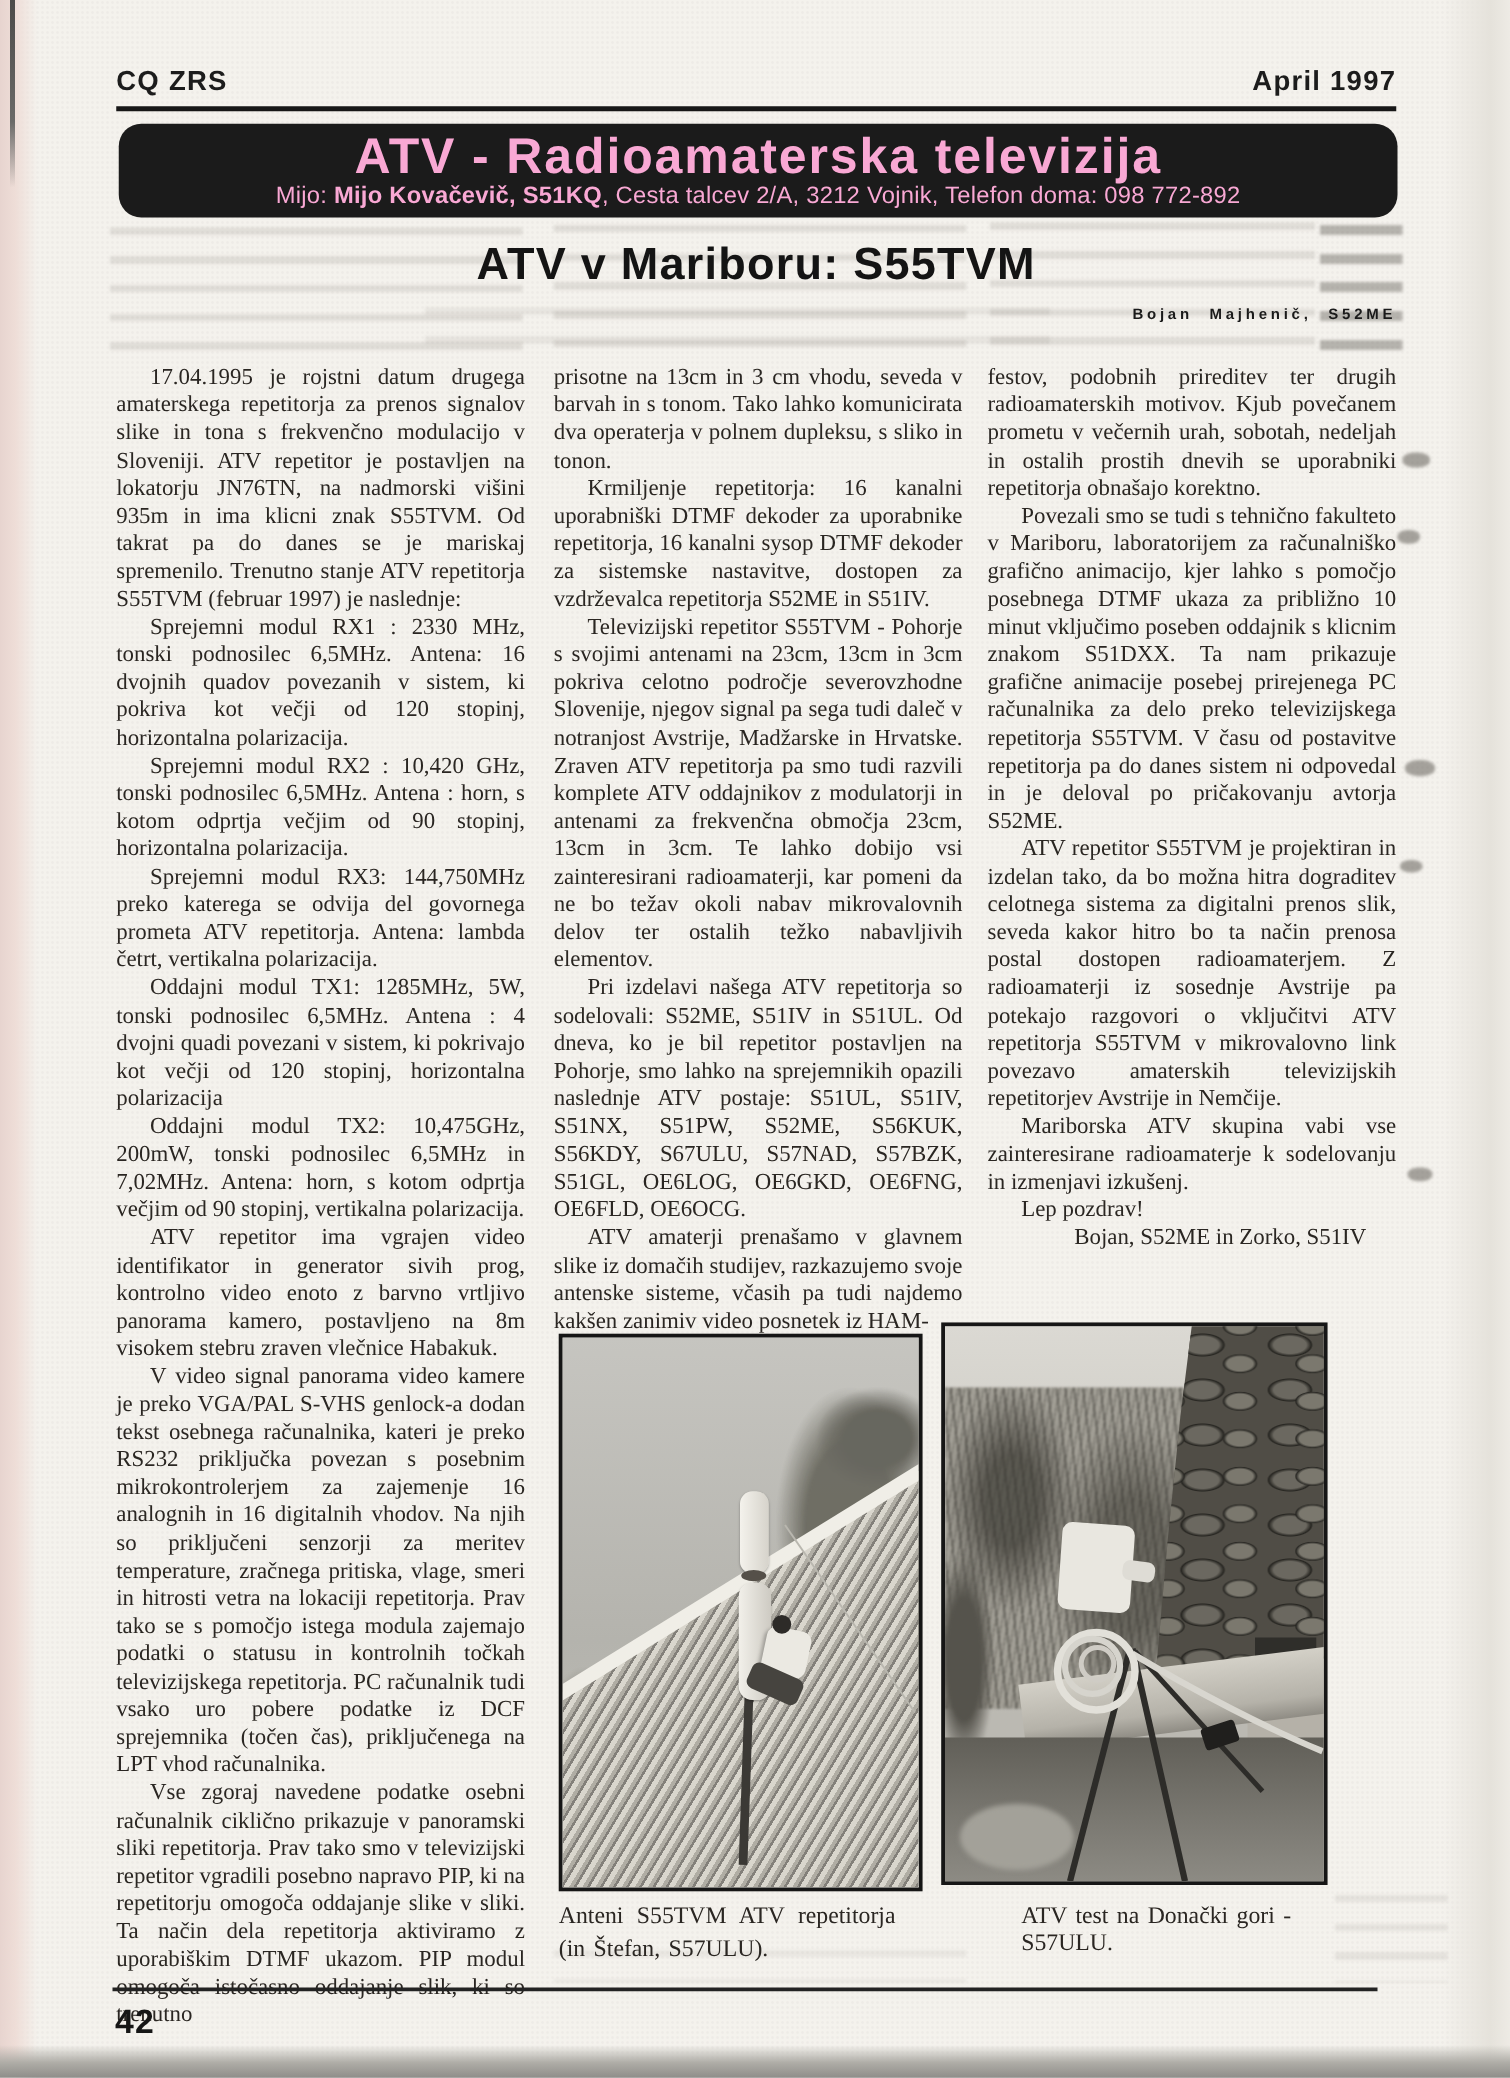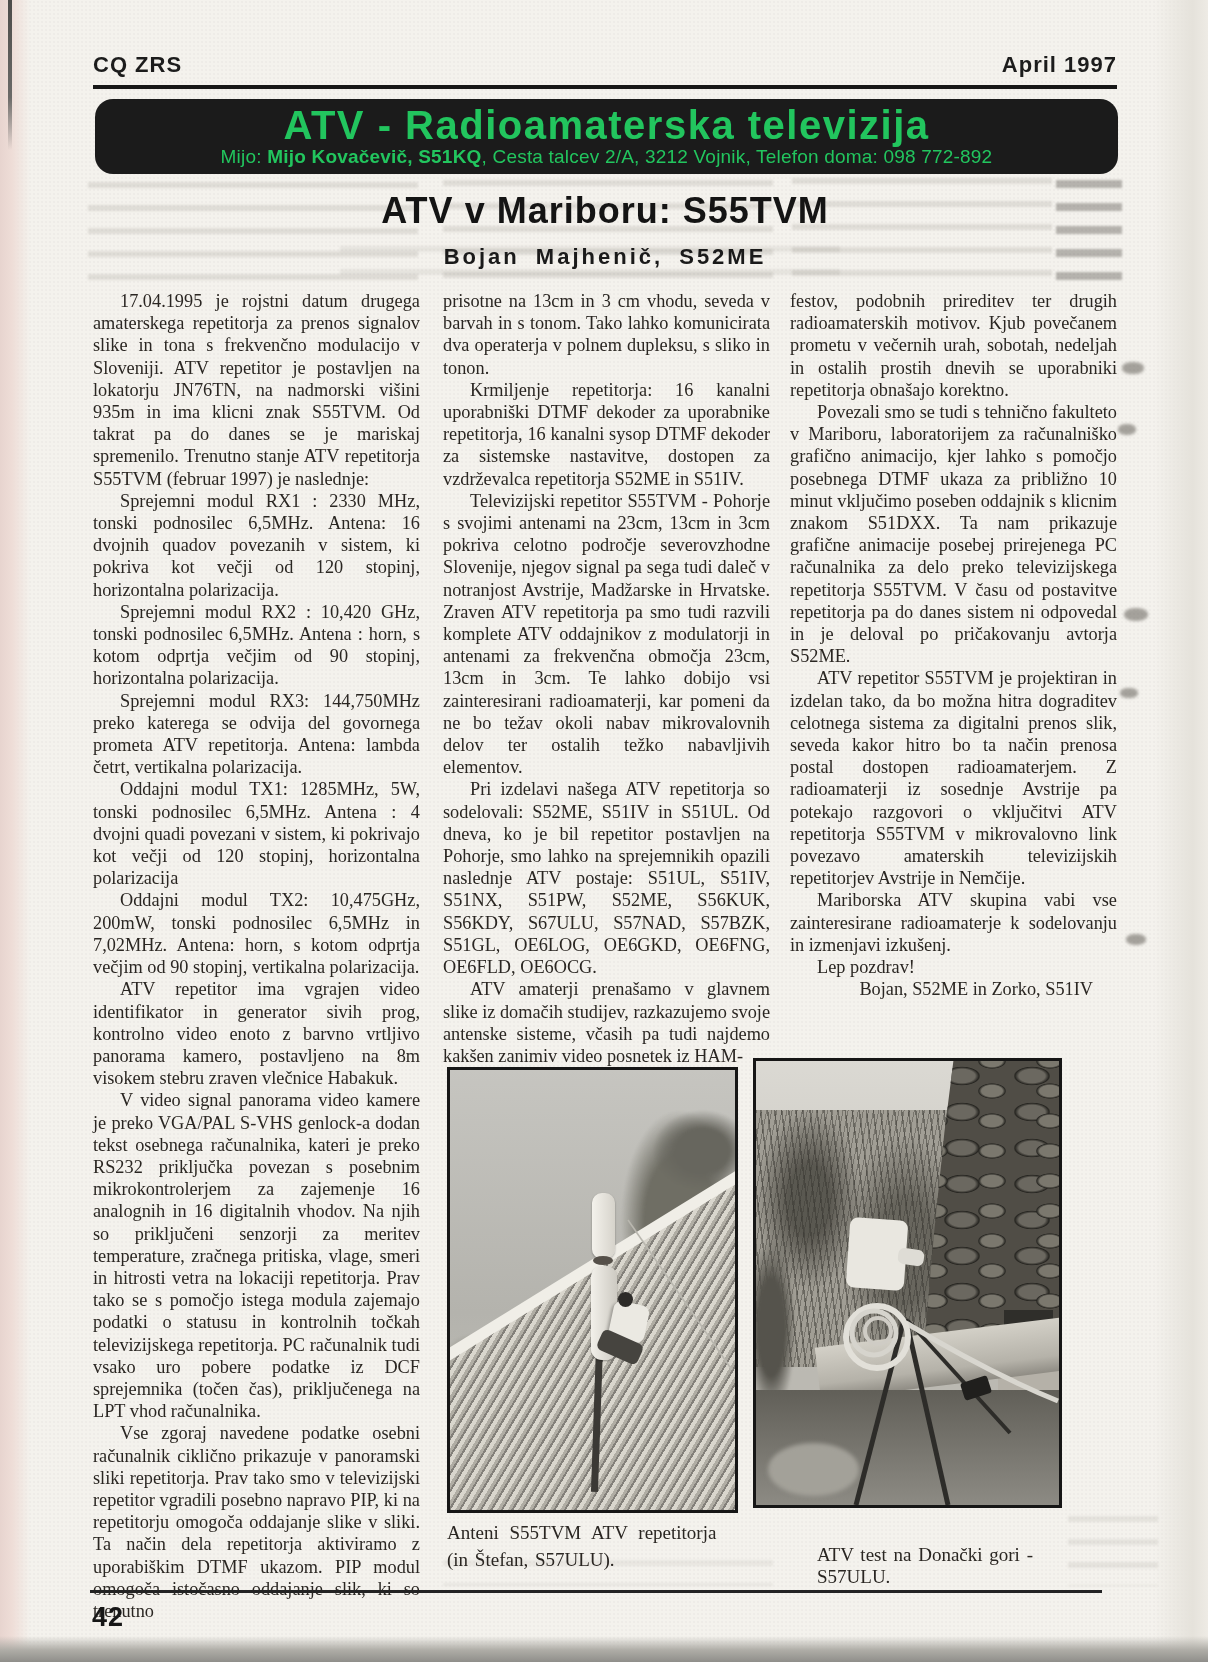--- a/index.html
+++ b/index.html
@@ -27,31 +27,31 @@
   .bleed.dark{opacity:.8;background-image:repeating-linear-gradient(180deg, rgba(70,66,60,.45) 0 8px, rgba(70,66,60,0) 8px 23px);}
   .blob{position:absolute;background:#57534c;border-radius:45%;filter:blur(1.4px);opacity:.5;}
   
   .header{position:absolute;left:93px;top:52px;width:1024px;display:flex;
     justify-content:space-between;align-items:flex-end;
     border-bottom:4px solid #171717;padding-bottom:7px;
     font-family:"Liberation Sans", sans-serif;font-weight:bold;font-size:22px;color:#1c1c1c;
     letter-spacing:1px;}
   
   .banner{position:absolute;left:95px;top:99px;width:1023px;height:75px;
-    background:#1b1b1b;border-radius:18px;text-align:center;color:#22c55e;
+    background:#1b1b1b;border-radius:18px;text-align:center;color:#f9a8d4;
     font-family:"Liberation Sans", sans-serif;}
   .banner-title{font-size:40px;font-weight:bold;letter-spacing:1.5px;margin-top:5px;line-height:42px;}
   .banner-sub{font-size:19px;line-height:22px;letter-spacing:.2px;}
   .banner-sub b{font-weight:bold;}
   
   .art-title{position:absolute;left:93px;top:190px;width:1024px;text-align:center;
     font-family:"Liberation Sans", sans-serif;font-weight:bold;font-size:36px;color:#141414;
     letter-spacing:1px;}
-  .art-byline{position:absolute;left:93px;top:244px;width:1024px;text-align:center;
-    font-family:"Liberation Sans", sans-serif;font-weight:bold;font-size:22px;color:#1a1a1a;
+  .art-byline{position:absolute;left:93px;top:244px;width:1024px;text-align:right;
+    font-family:"Liberation Sans", sans-serif;font-weight:bold;font-size:12px;color:#1a1a1a;
     letter-spacing:3px;word-spacing:7px;}
   
   .col{position:absolute;top:290px;width:327px;text-align:justify;
     font-size:18.3px;line-height:22.2px;}
   .col p{margin:0;text-indent:27px;}
   .col.cont p:first-child{text-indent:0;}
   #col1{left:93px;}
   #col2{left:443px;}
   #col3{left:790px;}
   .closing{margin-top:24px;text-indent:27px;}
@@ -113,21 +113,21 @@
     background:linear-gradient(180deg,#d3d0c7 0,#b5b2a9 70%,#8f8c84 100%);}
   .groundR{left:0;bottom:-2%;width:102%;height:28%;
     background:linear-gradient(180deg,#615f58 0,#7b7972 55%,#908e87 100%);
     background-blend-mode:normal;}
   .patch{left:4%;bottom:2%;width:30%;height:12%;filter:blur(2px);background:#a3a199;border-radius:50%;}
   svg.over{position:absolute;left:0;top:0;}
   
   .caption{position:absolute;font-size:19px;color:#2a2622;}
   #capL1{left:447px;top:1522px;width:295px;word-spacing:6px;}
   #capL2{left:447px;top:1549px;width:295px;word-spacing:2px;}
-  #capR{left:817px;top:1522px;width:260px;word-spacing:2px;margin-top:22px;}
+  #capR{left:817px;top:1522px;width:260px;word-spacing:2px;}
   .bottom-rule{position:absolute;left:90px;top:1590px;width:1012px;height:3px;background:#232323;}
   .pagenum{position:absolute;left:92px;top:1602px;
     font-family:"Liberation Sans", sans-serif;font-weight:bold;font-size:27px;color:#161616;letter-spacing:1px;}
 </style>
 </head>
 <body>
 
 <div class="page">
 
   <div class="edge-left"></div>

